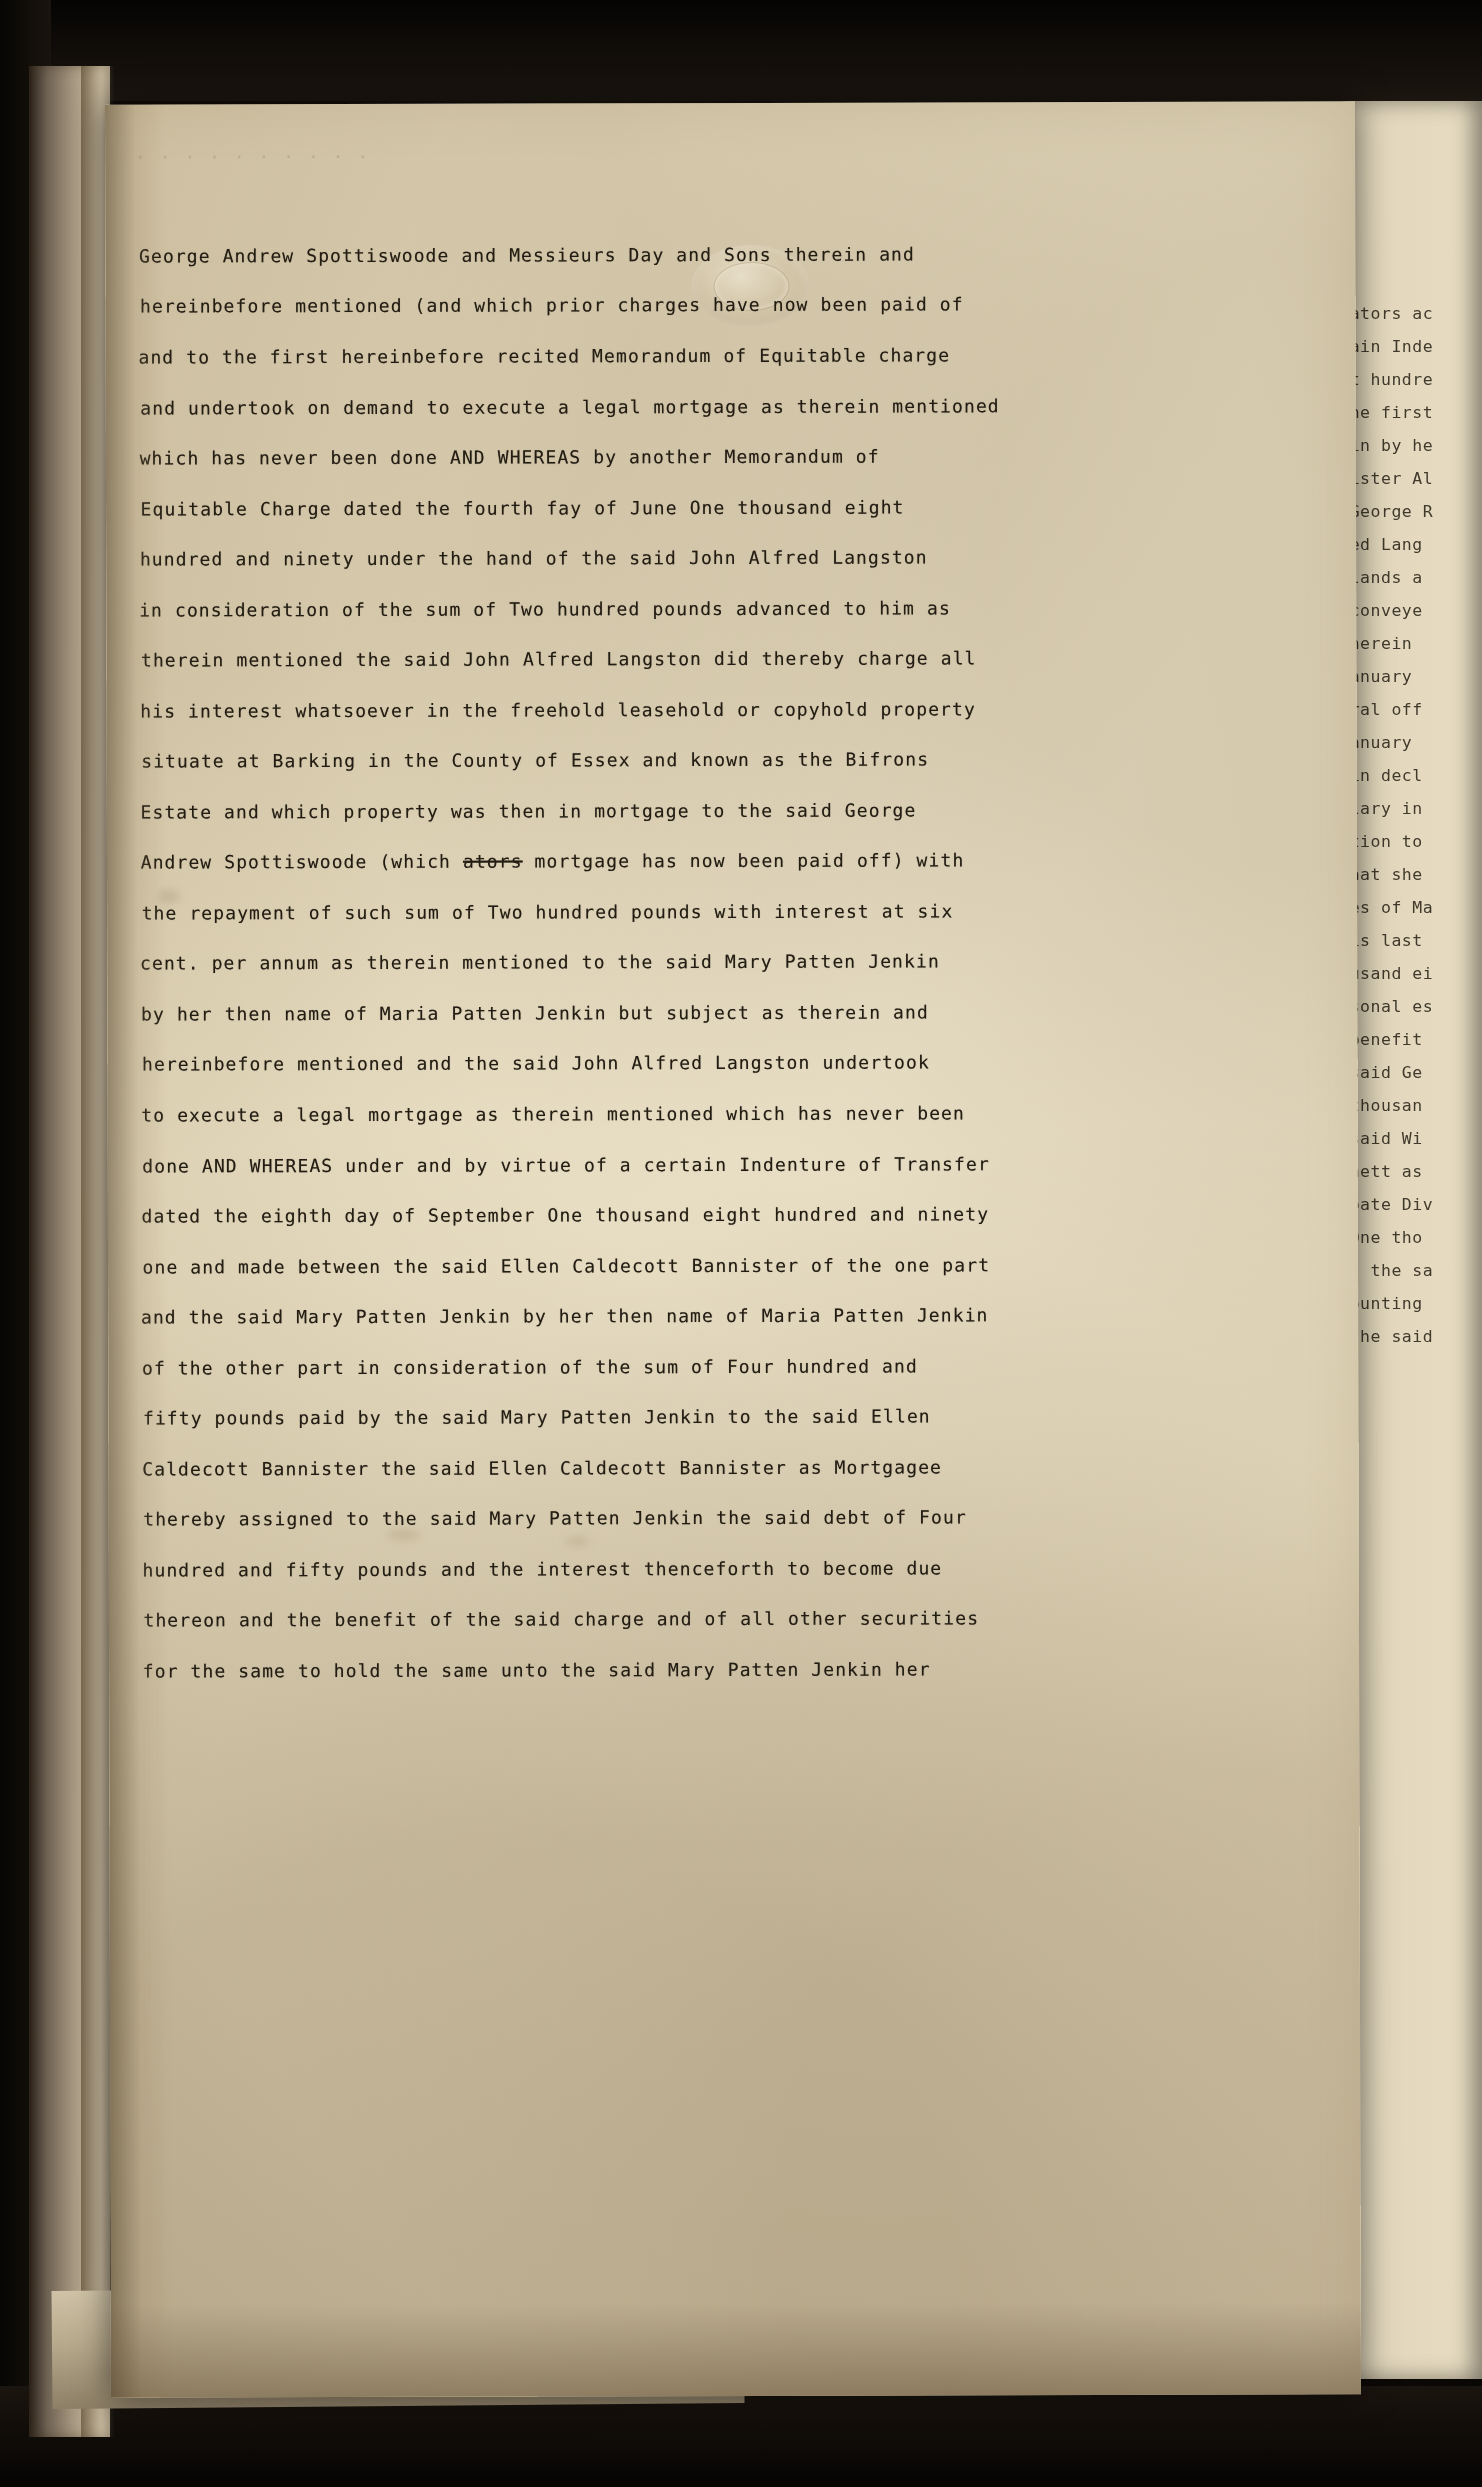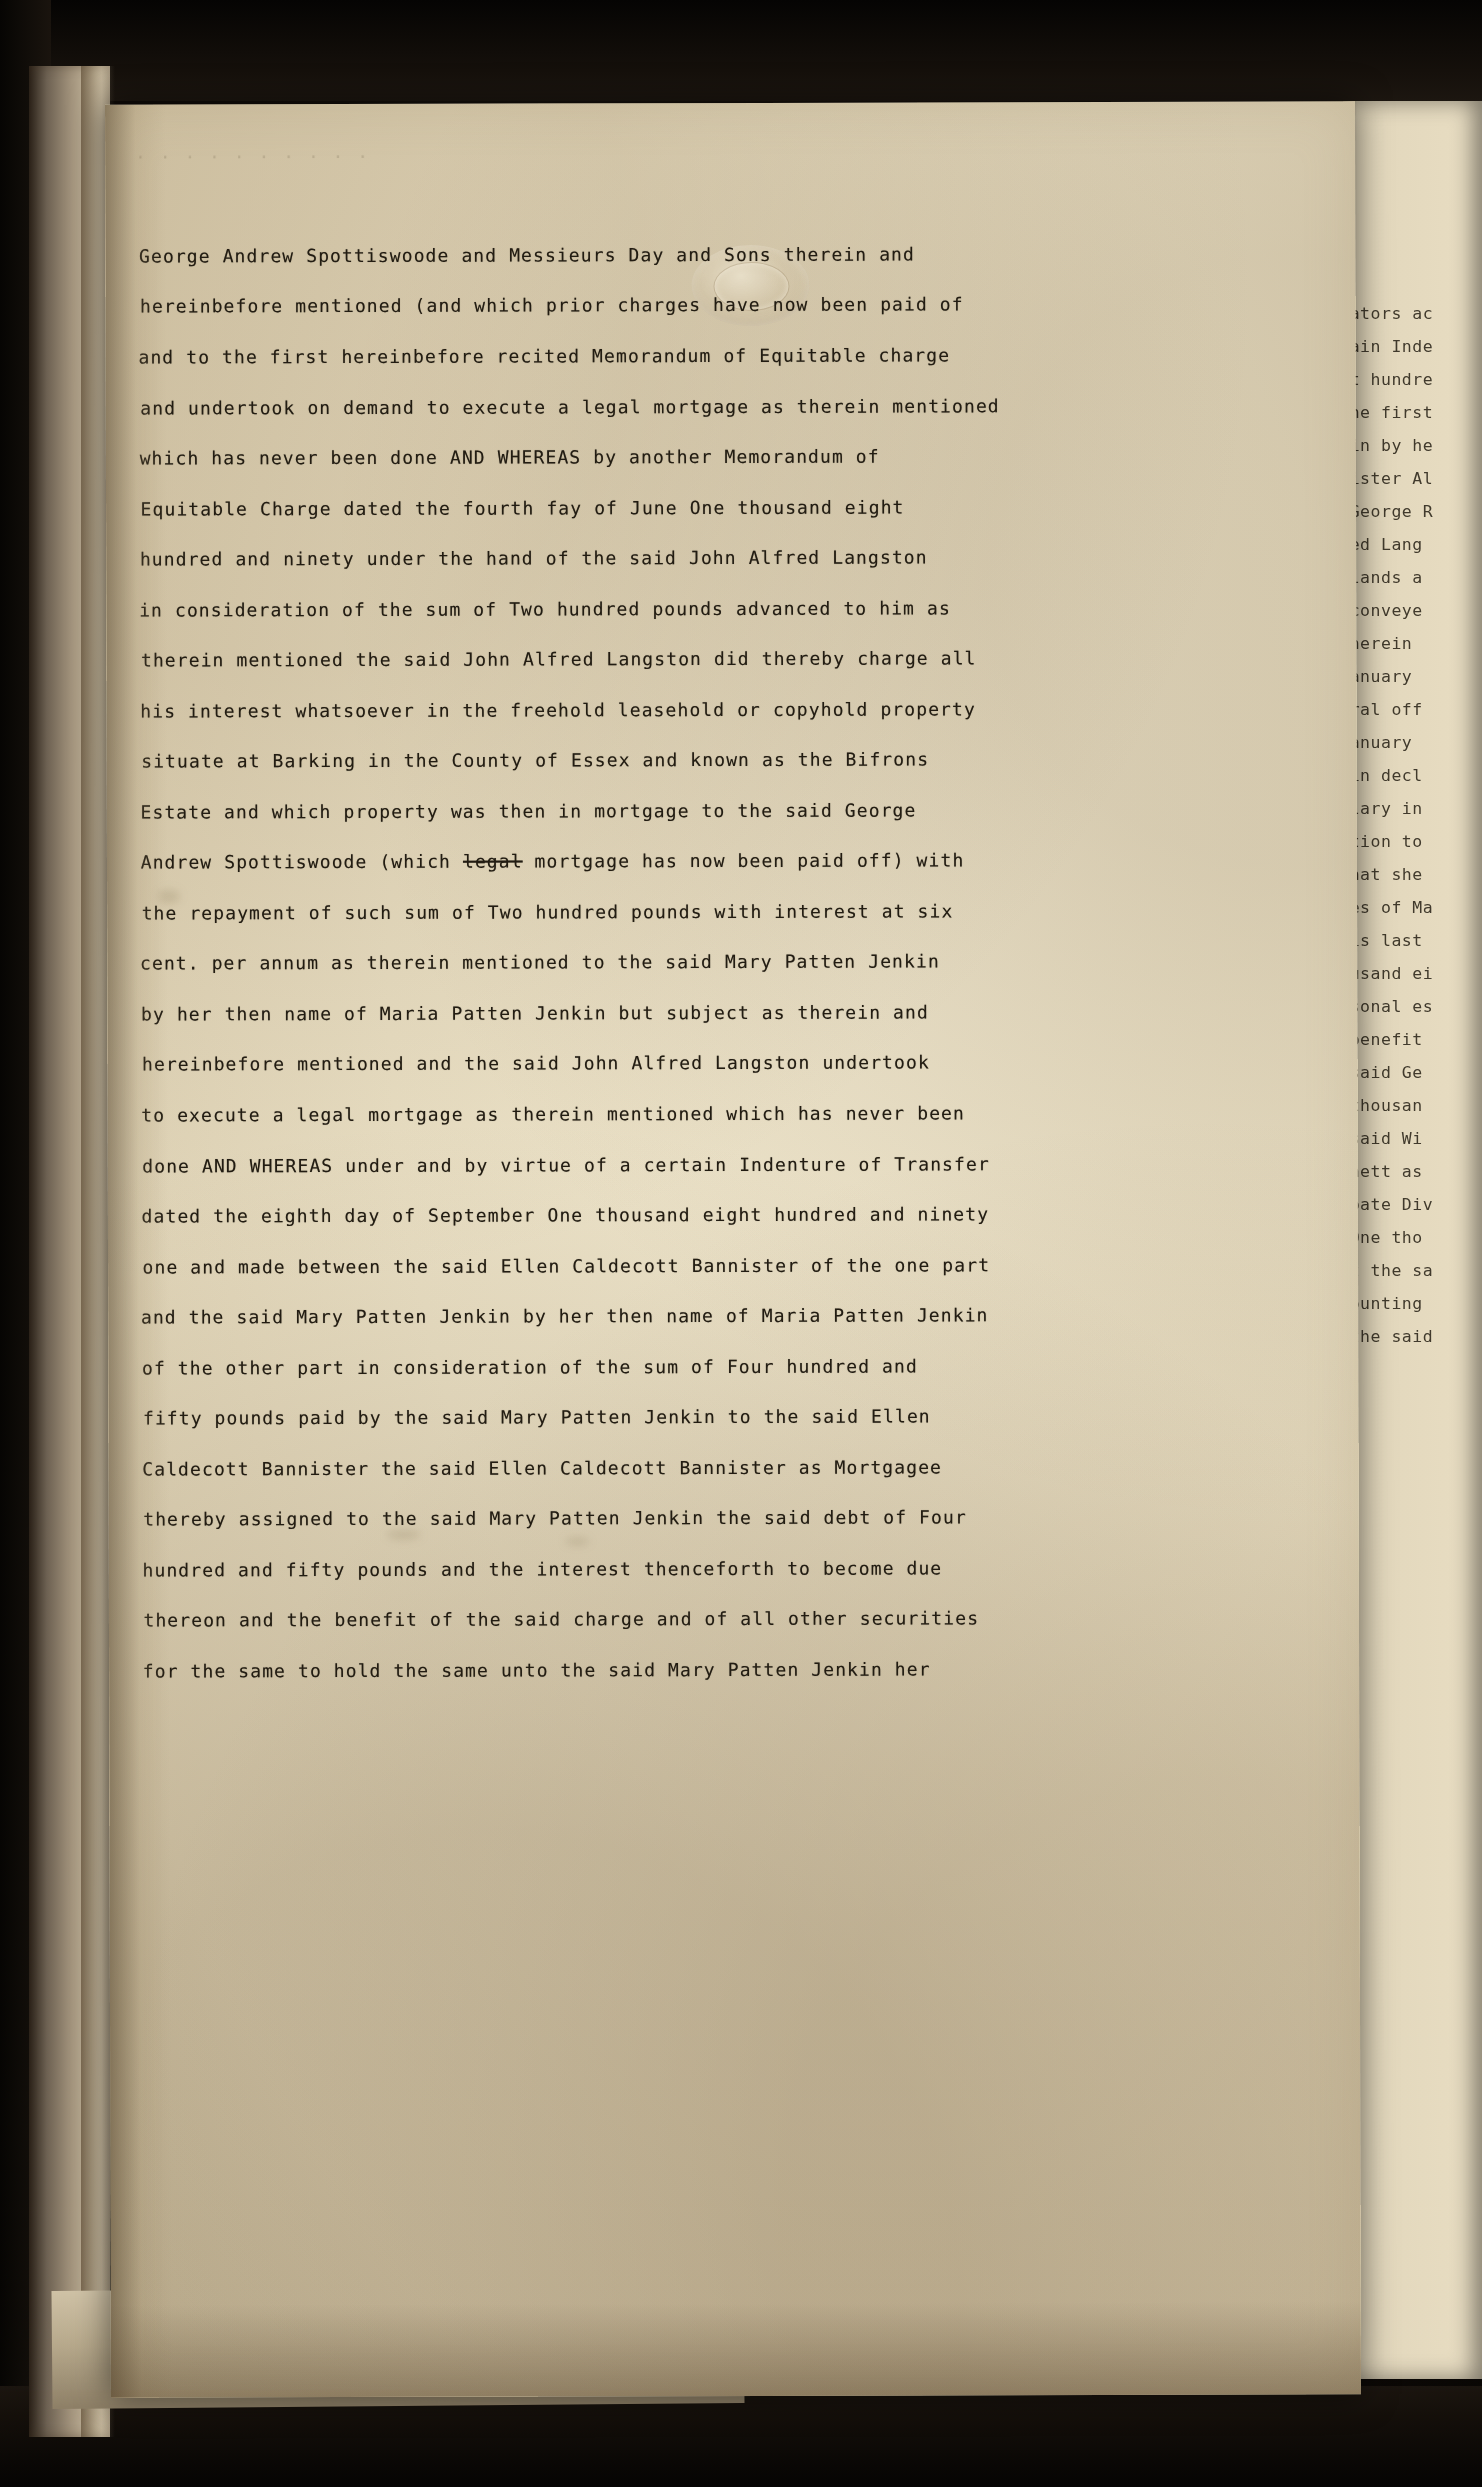--- a/index.html
+++ b/index.html
@@ -270,21 +270,21 @@
         <div class="line" style="top: 242px; left: 32px; padding-left: 0.8px;">and to the first hereinbefore recited Memorandum of Equitable charge</div>
         <div class="line" style="top: 293px; left: 32px; padding-left: 2.5px;">and undertook on demand to execute a legal mortgage as therein mentioned</div>
         <div class="line" style="top: 343px; left: 32px; padding-left: 1.7px;">which has never been done AND WHEREAS by another Memorandum of</div>
         <div class="line" style="top: 394px; left: 32px; padding-left: 2.5px;">Equitable Charge dated the fourth fay of June One thousand eight</div>
         <div class="line" style="top: 444px; left: 32px; padding-left: 1.7px;">hundred and ninety under the hand of the said John Alfred Langston</div>
         <div class="line" style="top: 495px; left: 32px; padding-left: 0.8px;">in consideration of the sum of Two hundred pounds advanced to him as</div>
         <div class="line" style="top: 545px; left: 32px; padding-left: 2.5px;">therein mentioned the said John Alfred Langston did thereby charge all</div>
         <div class="line" style="top: 596px; left: 32px; padding-left: 1.7px;">his interest whatsoever in the freehold leasehold or copyhold property</div>
         <div class="line" style="top: 646px; left: 32px; padding-left: 2.5px;">situate at Barking in the County of Essex and known as the Bifrons</div>
         <div class="line" style="top: 697px; left: 32px; padding-left: 1.7px;">Estate and which property was then in mortgage to the said George</div>
-        <div class="line" style="top: 747px; left: 32px; padding-left: 1.7px;"><span>Andrew Spottiswoode (which </span><span class="strike">legal</span><span> mortgage has now been paid off) with</span></div>
+        <div class="line" style="top: 747px; left: 32px; padding-left: 1.7px;"><span>Andrew Spottiswoode (which </span><span class="strike">ators</span><span> mortgage has now been paid off) with</span></div>
         <div class="line" style="top: 798px; left: 32px; padding-left: 2.5px;">the repayment of such sum of Two hundred pounds with interest at six</div>
         <div class="line" style="top: 848px; left: 32px; padding-left: 0.8px;">cent. per annum as therein mentioned to the said Mary Patten Jenkin</div>
         <div class="line" style="top: 899px; left: 32px; padding-left: 1.7px;">by her then name of Maria Patten Jenkin but subject as therein and</div>
         <div class="line" style="top: 949px; left: 32px; padding-left: 2.5px;">hereinbefore mentioned and the said John Alfred Langston undertook</div>
         <div class="line" style="top: 1000px; left: 32px; padding-left: 1.7px;">to execute a legal mortgage as therein mentioned which has never been</div>
         <div class="line" style="top: 1051px; left: 32px; padding-left: 2.5px;">done AND WHEREAS under and by virtue of a certain Indenture of Transfer</div>
         <div class="line" style="top: 1101px; left: 32px; padding-left: 1.7px;">dated the eighth day of September One thousand eight hundred and ninety</div>
         <div class="line" style="top: 1152px; left: 32px; padding-left: 2.5px;">one and made between the said Ellen Caldecott Bannister of the one part</div>
         <div class="line" style="top: 1202px; left: 32px; padding-left: 0.8px;">and the said Mary Patten Jenkin by her then name of Maria Patten Jenkin</div>
         <div class="line" style="top: 1253px; left: 32px; padding-left: 1.7px;">of the other part in consideration of the sum of Four hundred and</div>

